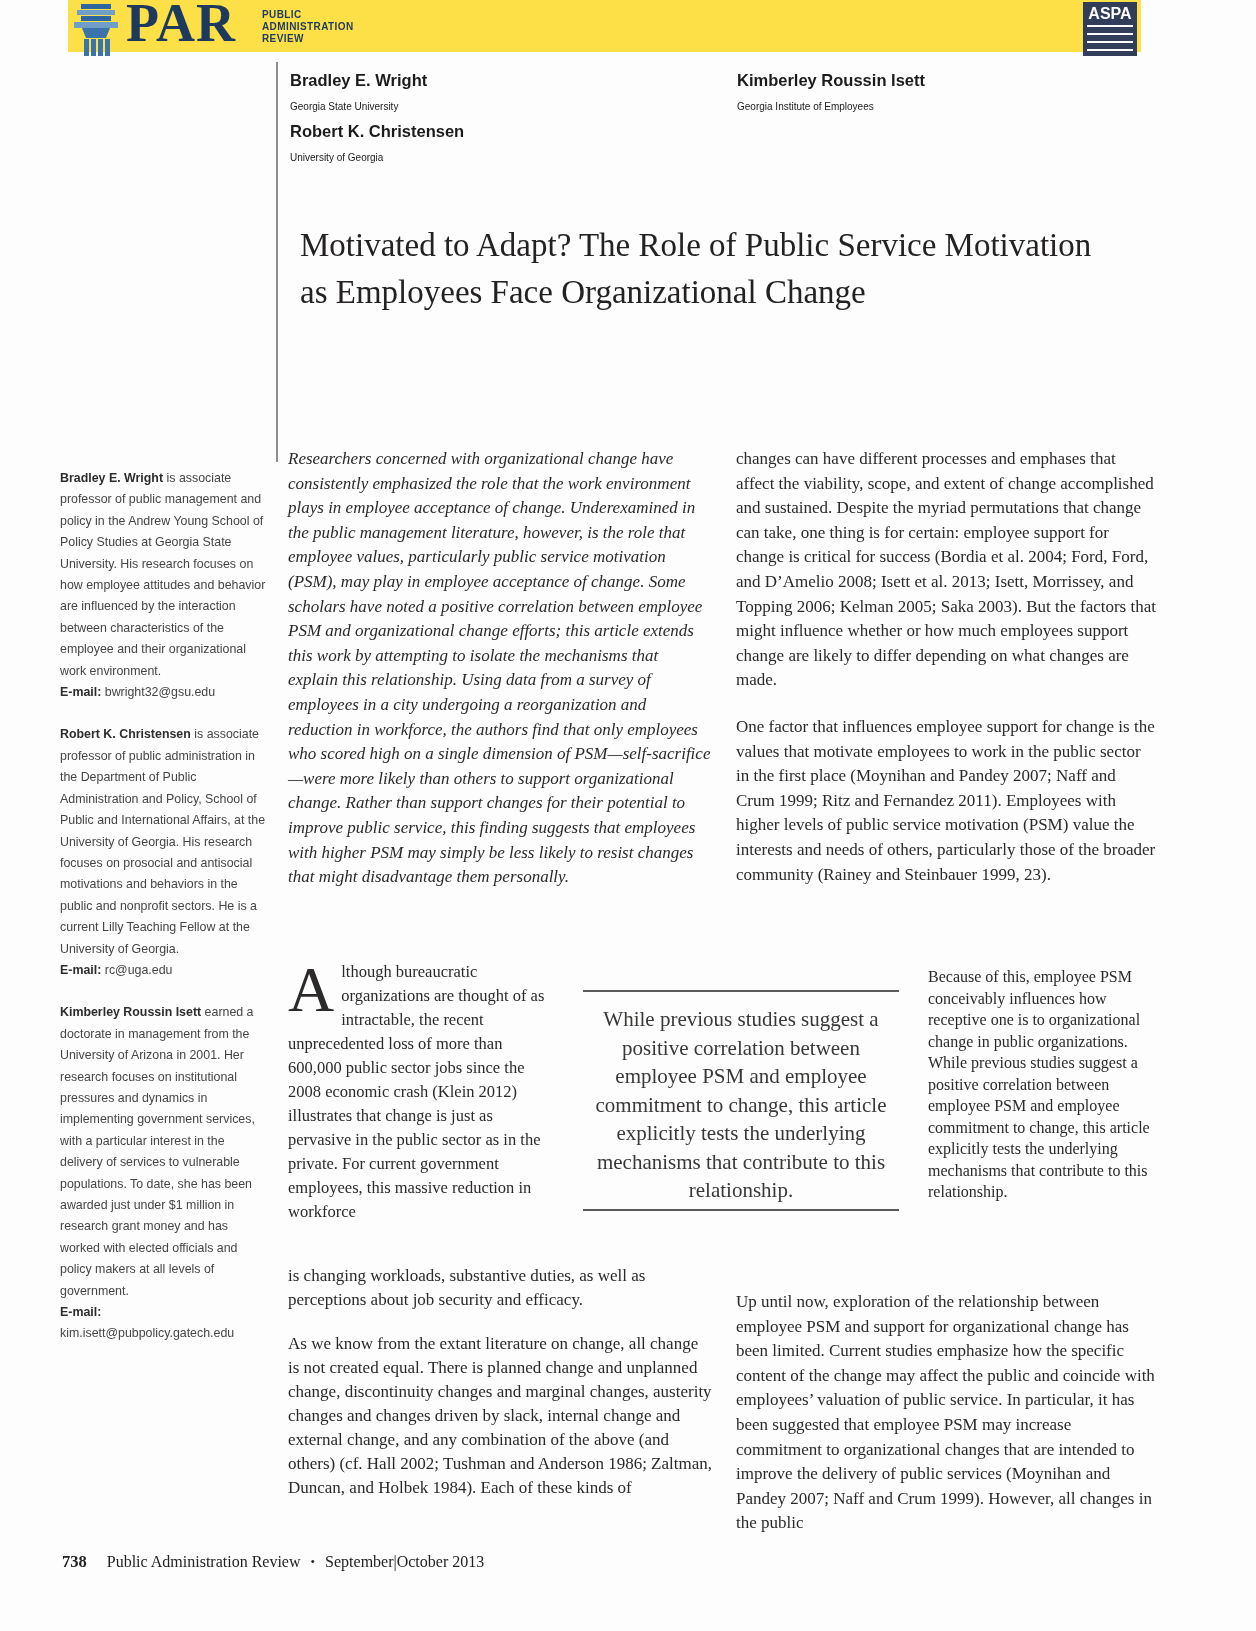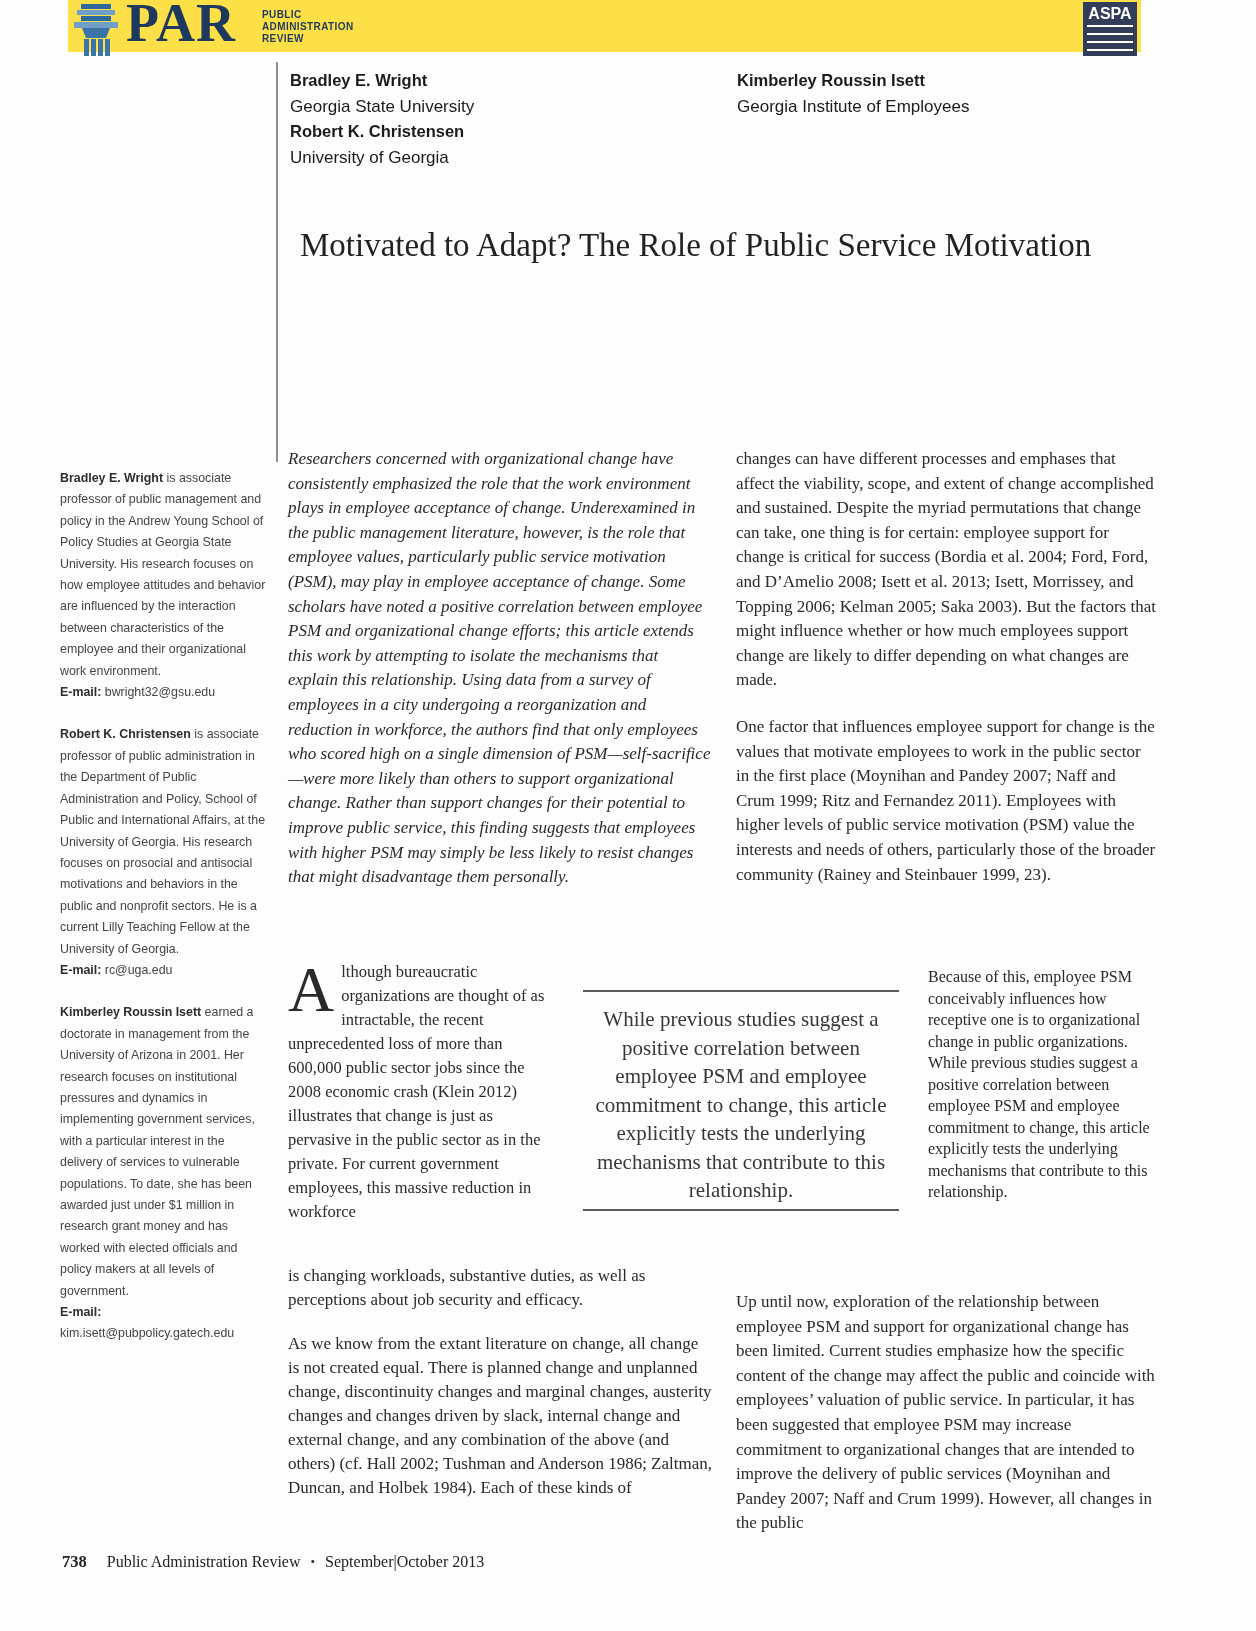--- a/index.html
+++ b/index.html
@@ -19,21 +19,21 @@
   .par-wordmark{position:absolute;left:188px;top:9px;
     font-family:"Liberation Sans","DejaVu Sans",sans-serif;font-weight:700;
     font-size:10px;line-height:12px;color:#1d3a5e;letter-spacing:.4px;}
   .aspa{position:absolute;right:4px;top:2px;}
   
   .vrule{position:absolute;left:276px;top:62px;width:2px;height:400px;background:#8f8f8f;}
   .authors{position:absolute;top:68px;font-family:"Liberation Sans","DejaVu Sans",sans-serif;color:#1b1b1b;}
   .authors.left{left:290px;}
   .authors.right{left:737px;}
   .authors .name{font-weight:700;font-size:16.5px;line-height:25.5px;}
-  .authors .affil{font-weight:400;font-size:17px;line-height:25.5px;}
+  .authors .affil{font-weight:400;font-size:10px;line-height:25.5px;}
   
   .title{position:absolute;left:288px;top:210px;width:880px;margin:12px;
     font-weight:400;font-size:33px;line-height:47px;color:#242122;}
   
   .bios{position:absolute;left:60px;top:468px;width:208px;
     font-family:"Liberation Sans","DejaVu Sans",sans-serif;
     font-size:12.4px;line-height:21.4px;color:#454545;}
   .bios .bio{margin-bottom:21px;}
   .bios b{color:#2d2d2d;}
   .citation{position:absolute;left:60px;top:1455px;width:212px;
@@ -108,20 +108,21 @@
     <div class="name">Robert K. Christensen</div>
     <div class="affil">University of Georgia</div>
   </div>
   <div class="authors right">
     <div class="name">Kimberley Roussin Isett</div>
     <div class="affil">Georgia Institute of Employees</div>
   </div>
 
   <h1 class="title">
     <span>Motivated to Adapt? The Role of Public Service Motivation</span><br>
+    <span>as Employees Face Organizational Change</span>
   </h1>
 
   <aside class="bios">
     <div class="bio">
       <b>Bradley E. Wright</b><span> is associate professor of public management and policy in the Andrew Young School of Policy Studies at Georgia State University. His research focuses on how employee attitudes and behavior are influenced by the interaction between characteristics of the employee and their organizational work environment.</span><br>
       <b>E-mail:</b><span> bwright32@gsu.edu</span>
     </div>
     <div class="bio">
       <b>Robert K. Christensen</b><span> is associate professor of public administration in the Department of Public Administration and Policy, School of Public and International Affairs, at the University of Georgia. His research focuses on prosocial and antisocial motivations and behaviors in the public and nonprofit sectors. He is a current Lilly Teaching Fellow at the University of Georgia.</span><br>
       <b>E-mail:</b><span> rc@uga.edu</span>

